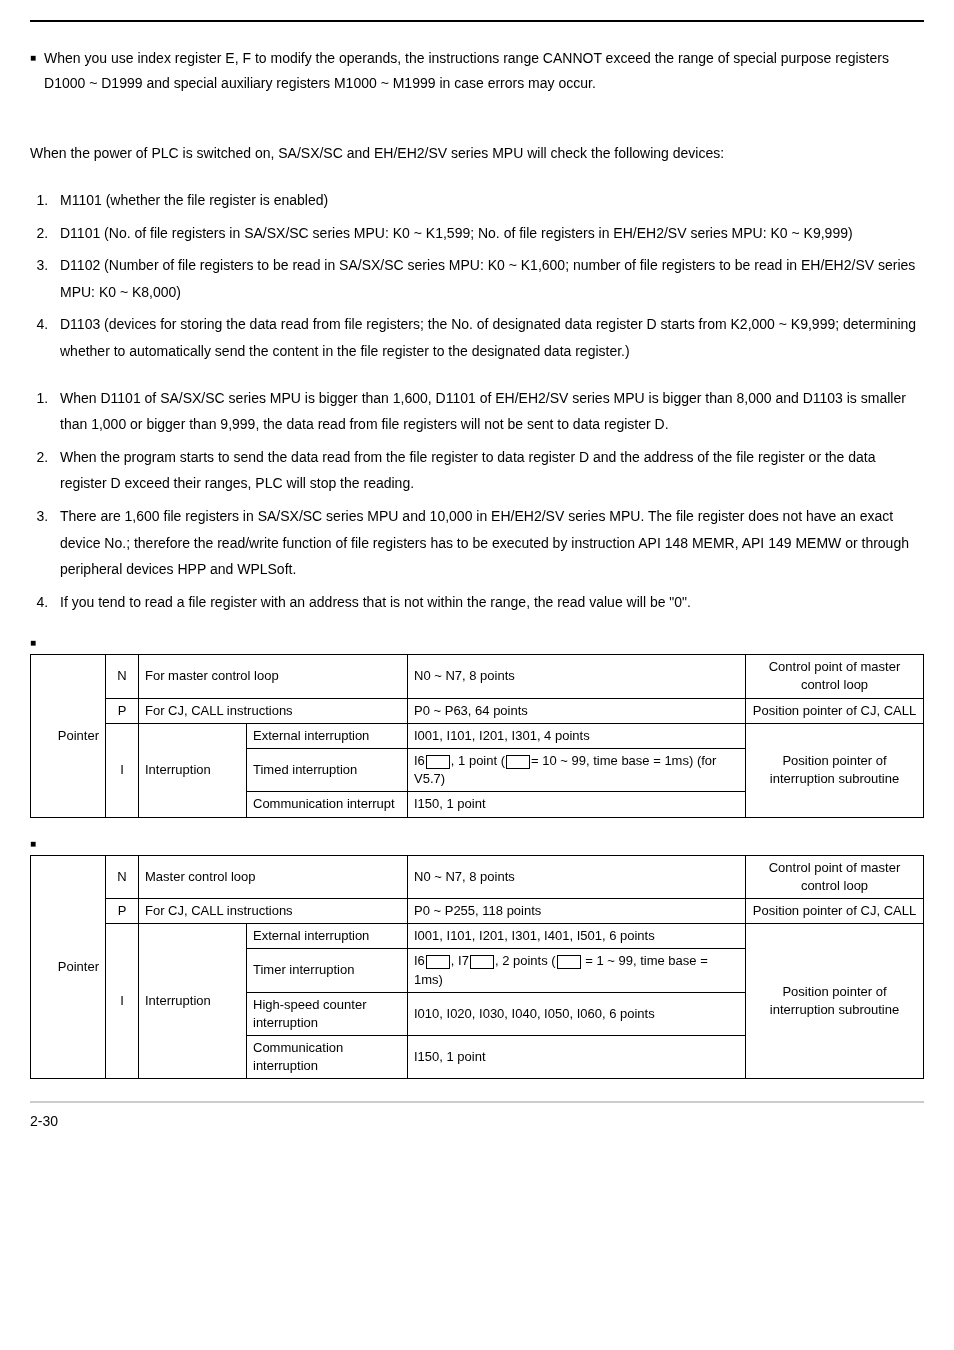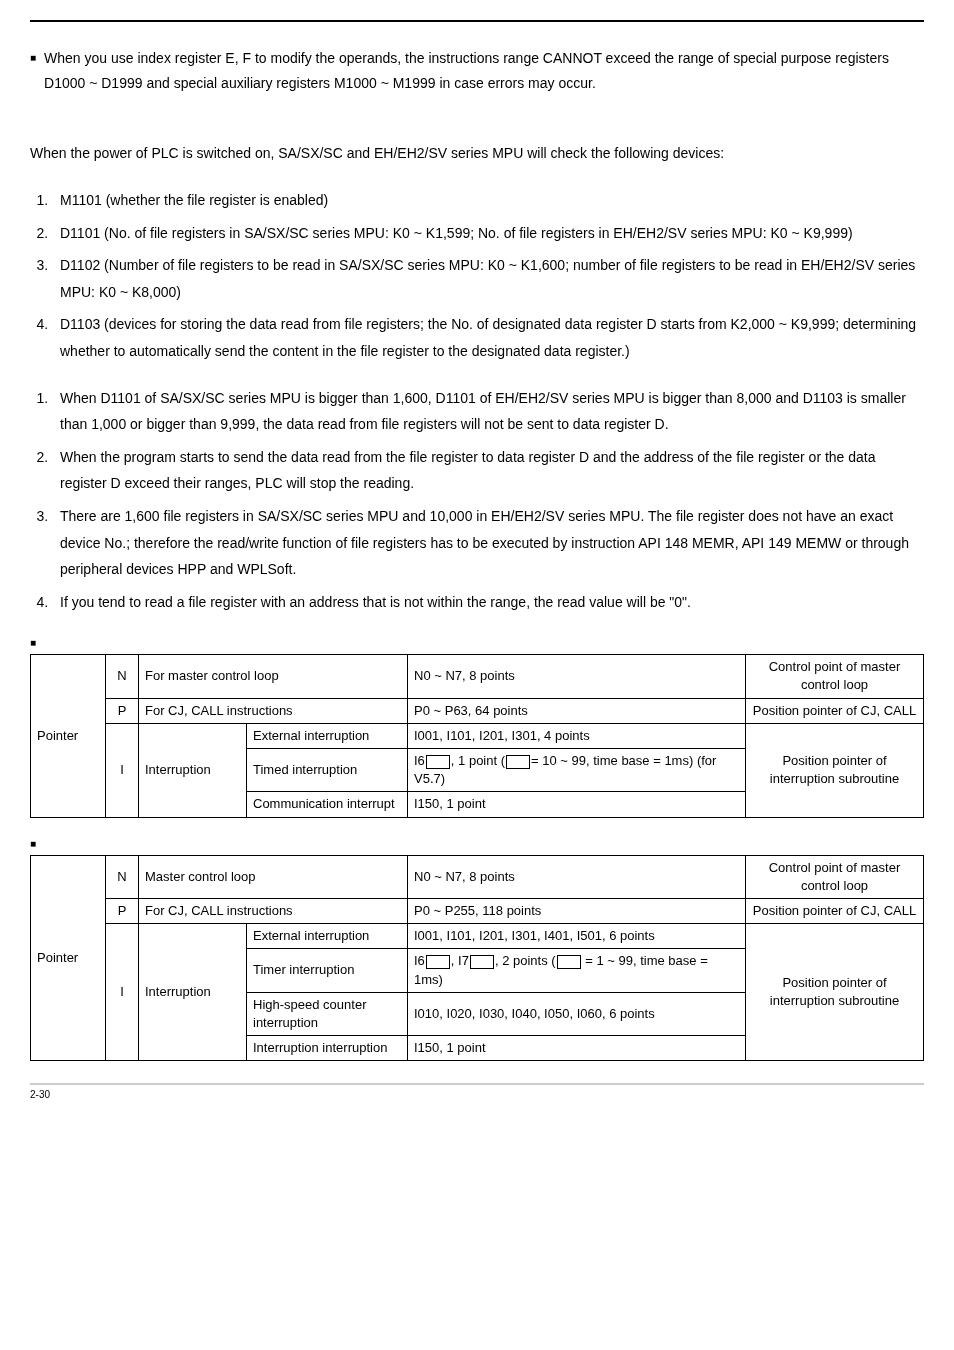--- a/index.html
+++ b/index.html
@@ -51,39 +51,39 @@
     width: 100%;
     font-size: 13px;
     margin-bottom: 18px;
   }
   td {
     border: 1px solid #000;
     padding: 3px 6px;
     vertical-align: middle;
     line-height: 1.4;
   }
-  .col-grp { width: 62px; text-align:left; }
+  .col-grp { width: 62px; text-align:right; }
   .col-sym { width: 20px; text-align:center; }
   .col-sub { width: 95px; }
   .col-type { width: 148px; }
   .col-func { width: 165px; text-align: center; }
   .placeholder {
     display: inline-block;
     width: 22px;
     height: 12px;
     border: 1px solid #000;
     background: #fff;
     vertical-align: middle;
     margin: 0 1px;
   }
   .footer {
     border-top: 2px solid #ccc;
-    padding-top: 2px;
+    padding-top: 8px;
     margin-top: 22px;
-    font-size: 10px;
+    font-size: 14px;
   }
 </style>
 </head>
 <body>
 
 <div class="top-rule"></div>
 
 <div class="bullet-para">
   <span class="square-bullet">■</span>
   <span class="bullet-text">When you use index register E, F to modify the operands, the instructions range CANNOT exceed the range of special purpose registers D1000 ~ D1999 and special auxiliary registers M1000 ~ M1999 in case errors may occur.</span>
@@ -170,19 +170,19 @@
     <td class="col-type">Timer interruption</td>
     <td>
       <span>I6</span><span class="placeholder"></span><span>, I7</span><span class="placeholder"></span><span>, 2 points (</span><span class="placeholder"></span><span> = 1 ~ 99, time base = 1ms)</span>
     </td>
   </tr>
   <tr>
     <td class="col-type">High-speed counter interruption</td>
     <td>I010, I020, I030, I040, I050, I060, 6 points</td>
   </tr>
   <tr>
-    <td class="col-type">Interruption interruption</td>
+    <td class="col-type">Communication interruption</td>
     <td>I150, 1 point</td>
   </tr>
 </tbody>
   </table>
 
 <div class="footer">2-30</div>
 
 </body></html>

